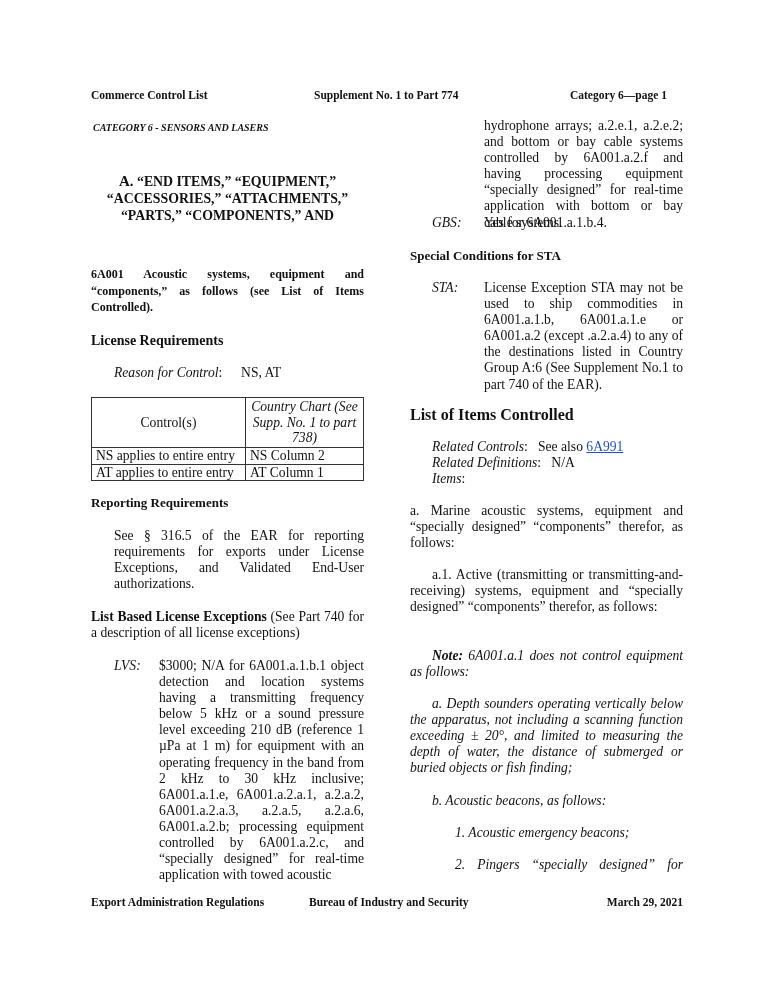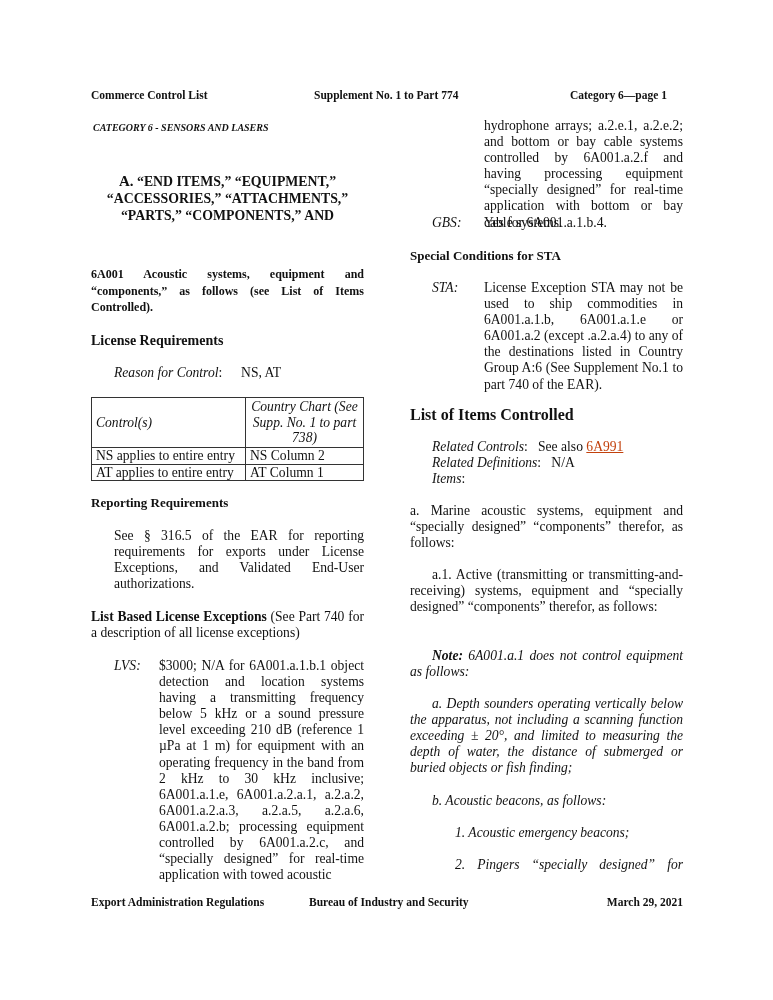--- a/index.html
+++ b/index.html
@@ -16,24 +16,24 @@
   .abs { position: absolute; }
   .cat-title { font-weight: bold; font-style: italic; font-size: 10px; white-space: nowrap; }
   .sec-a { font-weight: bold; font-size: 13.8px; text-align: center; line-height: 17px; }
   .sec-a .big { font-size: 15px; }
   .bold { font-weight: bold; }
   .h3 { font-weight: bold; font-size: 13px; }
   .ital { font-style: italic; }
   table.ctl { border-collapse: collapse; position: absolute; left: 91px; top: 397px; width: 273px; font-size: 13.6px; line-height: 15.5px; }
   table.ctl td { border: 1px solid #333; padding: 0 4px; vertical-align: middle; }
   table.ctl td.c1 { width: 145px; }
-  table.ctl .hd1 { font-style: italic; height: 49px; }
+  table.ctl .hd1 { text-align: center; height: 49px; }
   table.ctl .hd2 { text-align: center; font-style: italic; }
   .lbl { position: absolute; font-style: italic; }
-  a.link { color: #c2410c; text-decoration: underline; }
+  a.link { color: #1d4ed8; text-decoration: underline; }
 </style>
 </head>
 <body>
 
 <div class="hdr">
   <span style="left:0">Commerce Control List</span>
   <span style="left:223px">Supplement No. 1 to Part 774</span>
   <span style="right:16px">Category 6—page 1</span>
 </div>
 

